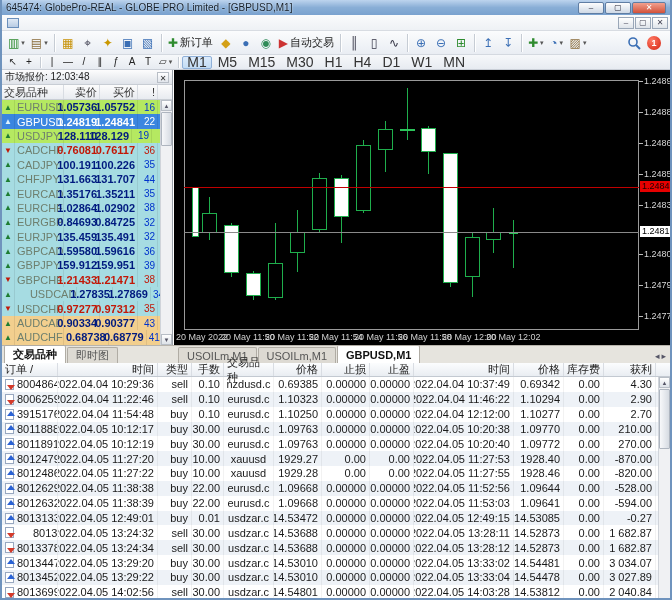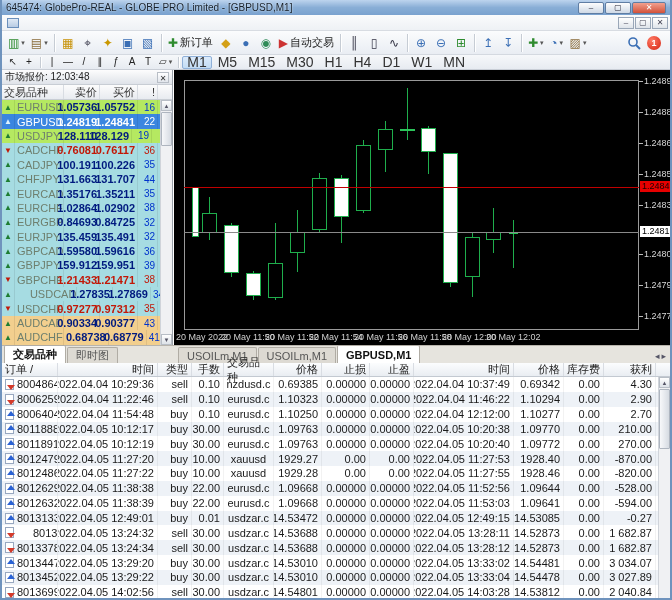--- a/index.html
+++ b/index.html
@@ -538,21 +538,21 @@
           <div class="oc al-r" style="width: 48px;">0.00000</div>
           <div class="oc al-r" style="width: 44px;">0.00000</div>
           <div class="oc al-r" style="width: 100px;">2022.04.04 11:46:22</div>
           <div class="oc al-r" style="width: 50px;">1.10294</div>
           <div class="oc al-r" style="width: 40px;">0.00</div>
           <div class="oc al-r" style="width: 52px;">2.90</div>
         </div>
         <div class="ord-row">
           <div class="oc" style="width: 56px;">
             <div class="doc-ic buy"></div>
-            <span>8006404</span>
+            <span>3915176</span>
           </div>
           <div class="oc al-r" style="width: 100px;">2022.04.04 11:54:48</div>
           <div class="oc al-r" style="width: 34px;">buy</div>
           <div class="oc al-r" style="width: 32px;">0.10</div>
           <div class="oc al-c" style="width: 50px;">eurusd.c</div>
           <div class="oc al-r" style="width: 48px;">1.10250</div>
           <div class="oc al-r" style="width: 48px;">0.00000</div>
           <div class="oc al-r" style="width: 44px;">0.00000</div>
           <div class="oc al-r" style="width: 100px;">2022.04.04 12:12:00</div>
           <div class="oc al-r" style="width: 50px;">1.10277</div>

